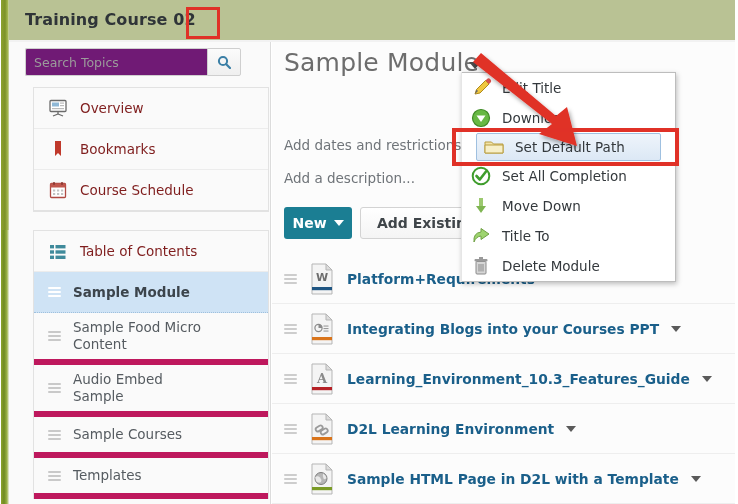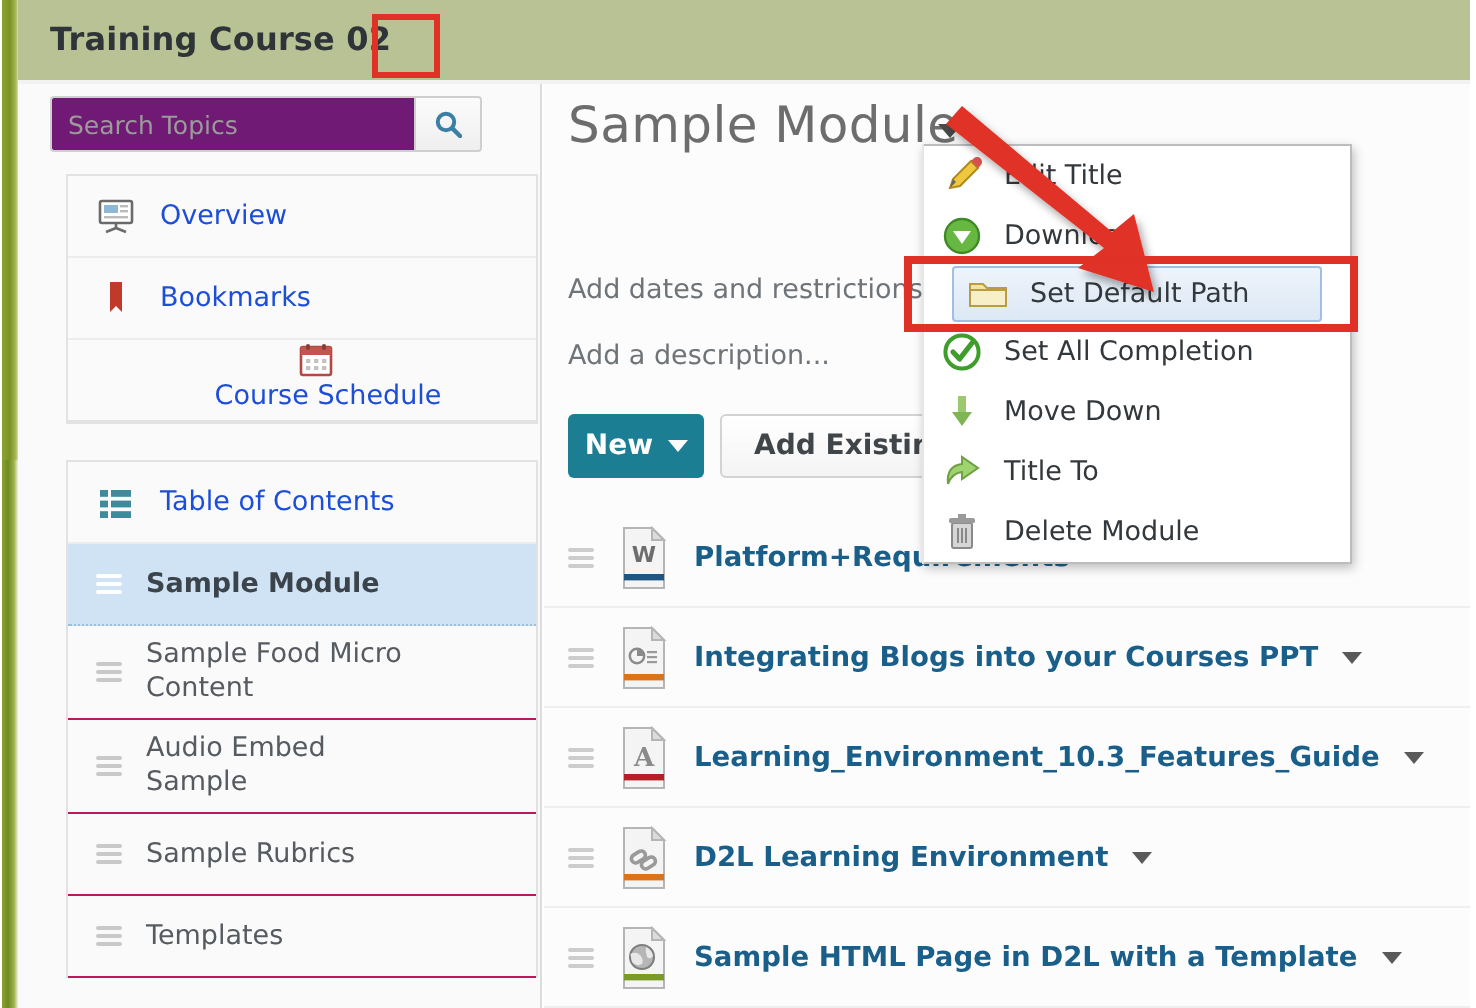--- a/index.html
+++ b/index.html
@@ -66,28 +66,28 @@
     border: 1px solid #e2e2e2; background: #fafafa;
   }
   #nav-group-1 { top: 45px; }
   #nav-group-2 { top: 188px; border-bottom: none; }
 
   .nav-item {
     position: relative; height: 41px; display: flex; align-items: center;
     border-bottom: 1px solid #ececec; padding-left: 14px; cursor: pointer;
     background: #fafafa;
   }
-  .nav-item:last-child { border-bottom: 1px solid #e2e2e2; flex-direction: column; }
-  .nav-label { font-size: 13.5px; color: #1d4ed8; margin-left: 12px; text-align: right; }
+  .nav-item:last-child { border-bottom: 1px solid #e2e2e2; }
+  .nav-label { font-size: 13.5px; color: #7f1d1d; margin-left: 12px; text-align: right; }
   .nav-ico { width: 20px; height: 20px; flex: 0 0 20px; position: relative; }
 
   
   .toc-item {
     position: relative; display: flex; align-items: center;
-    border-bottom: 1px solid #be185d; padding-left: 14px; cursor: pointer;
+    border-bottom: 6px solid #be185d; padding-left: 14px; cursor: pointer;
     background: #fafafa; min-height: 41px;
   }
   .toc-item.active { background: #cfe3f5; border-bottom: 1px dotted #9fc0dd; }
   .toc-item.active .toc-label { font-weight: bold; color: #3c444b; }
   .toc-label { font-size: 13.5px; color: #555b60; margin-left: 12px; line-height: 17px; padding: 6px 0; }
   .grip { width: 13px; flex: 0 0 13px; }
   .grip i { display:block; height:2px; background:#c9c9c9; margin:2px 0; border-radius:1px; }
   .toc-item.active .grip i { background:#ffffff; }
 
   
@@ -300,21 +300,21 @@
           </div>
         <div class="toc-label" style="max-width:110px;">Audio Embed Sample</div>
       </div>
 
       <div class="toc-item">
         <div class="grip">
             <i></i>
             <i></i>
             <i></i>
           </div>
-        <div class="toc-label">Sample Rubrics</div>
+        <div class="toc-label">Sample Courses</div>
       </div>
 
       <div class="toc-item">
         <div class="grip">
             <i></i>
             <i></i>
             <i></i>
           </div>
         <div class="toc-label">Templates</div>
       </div>

